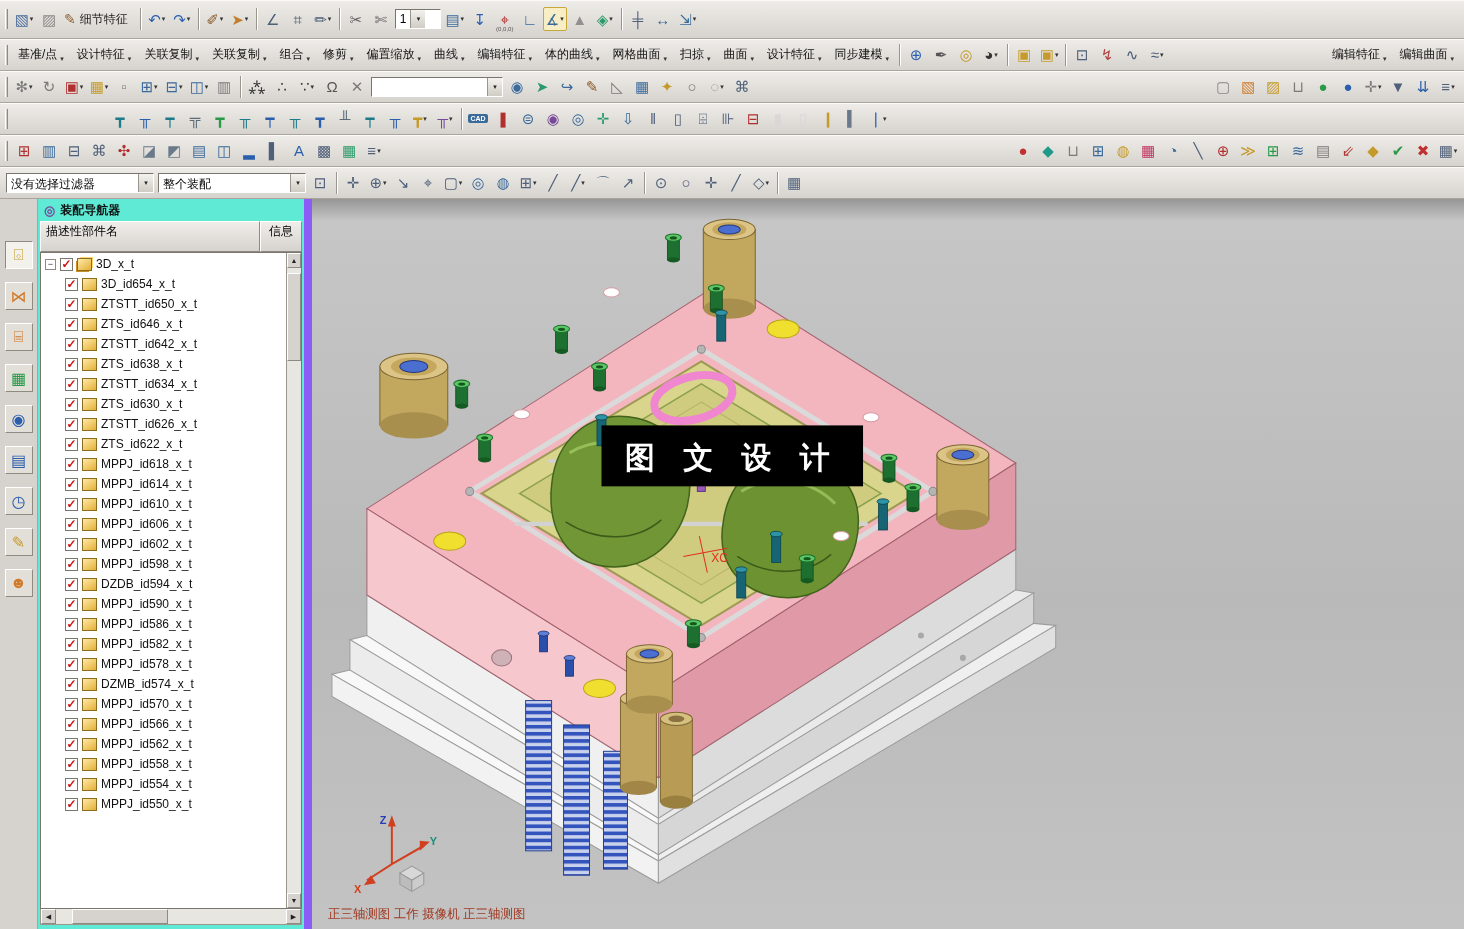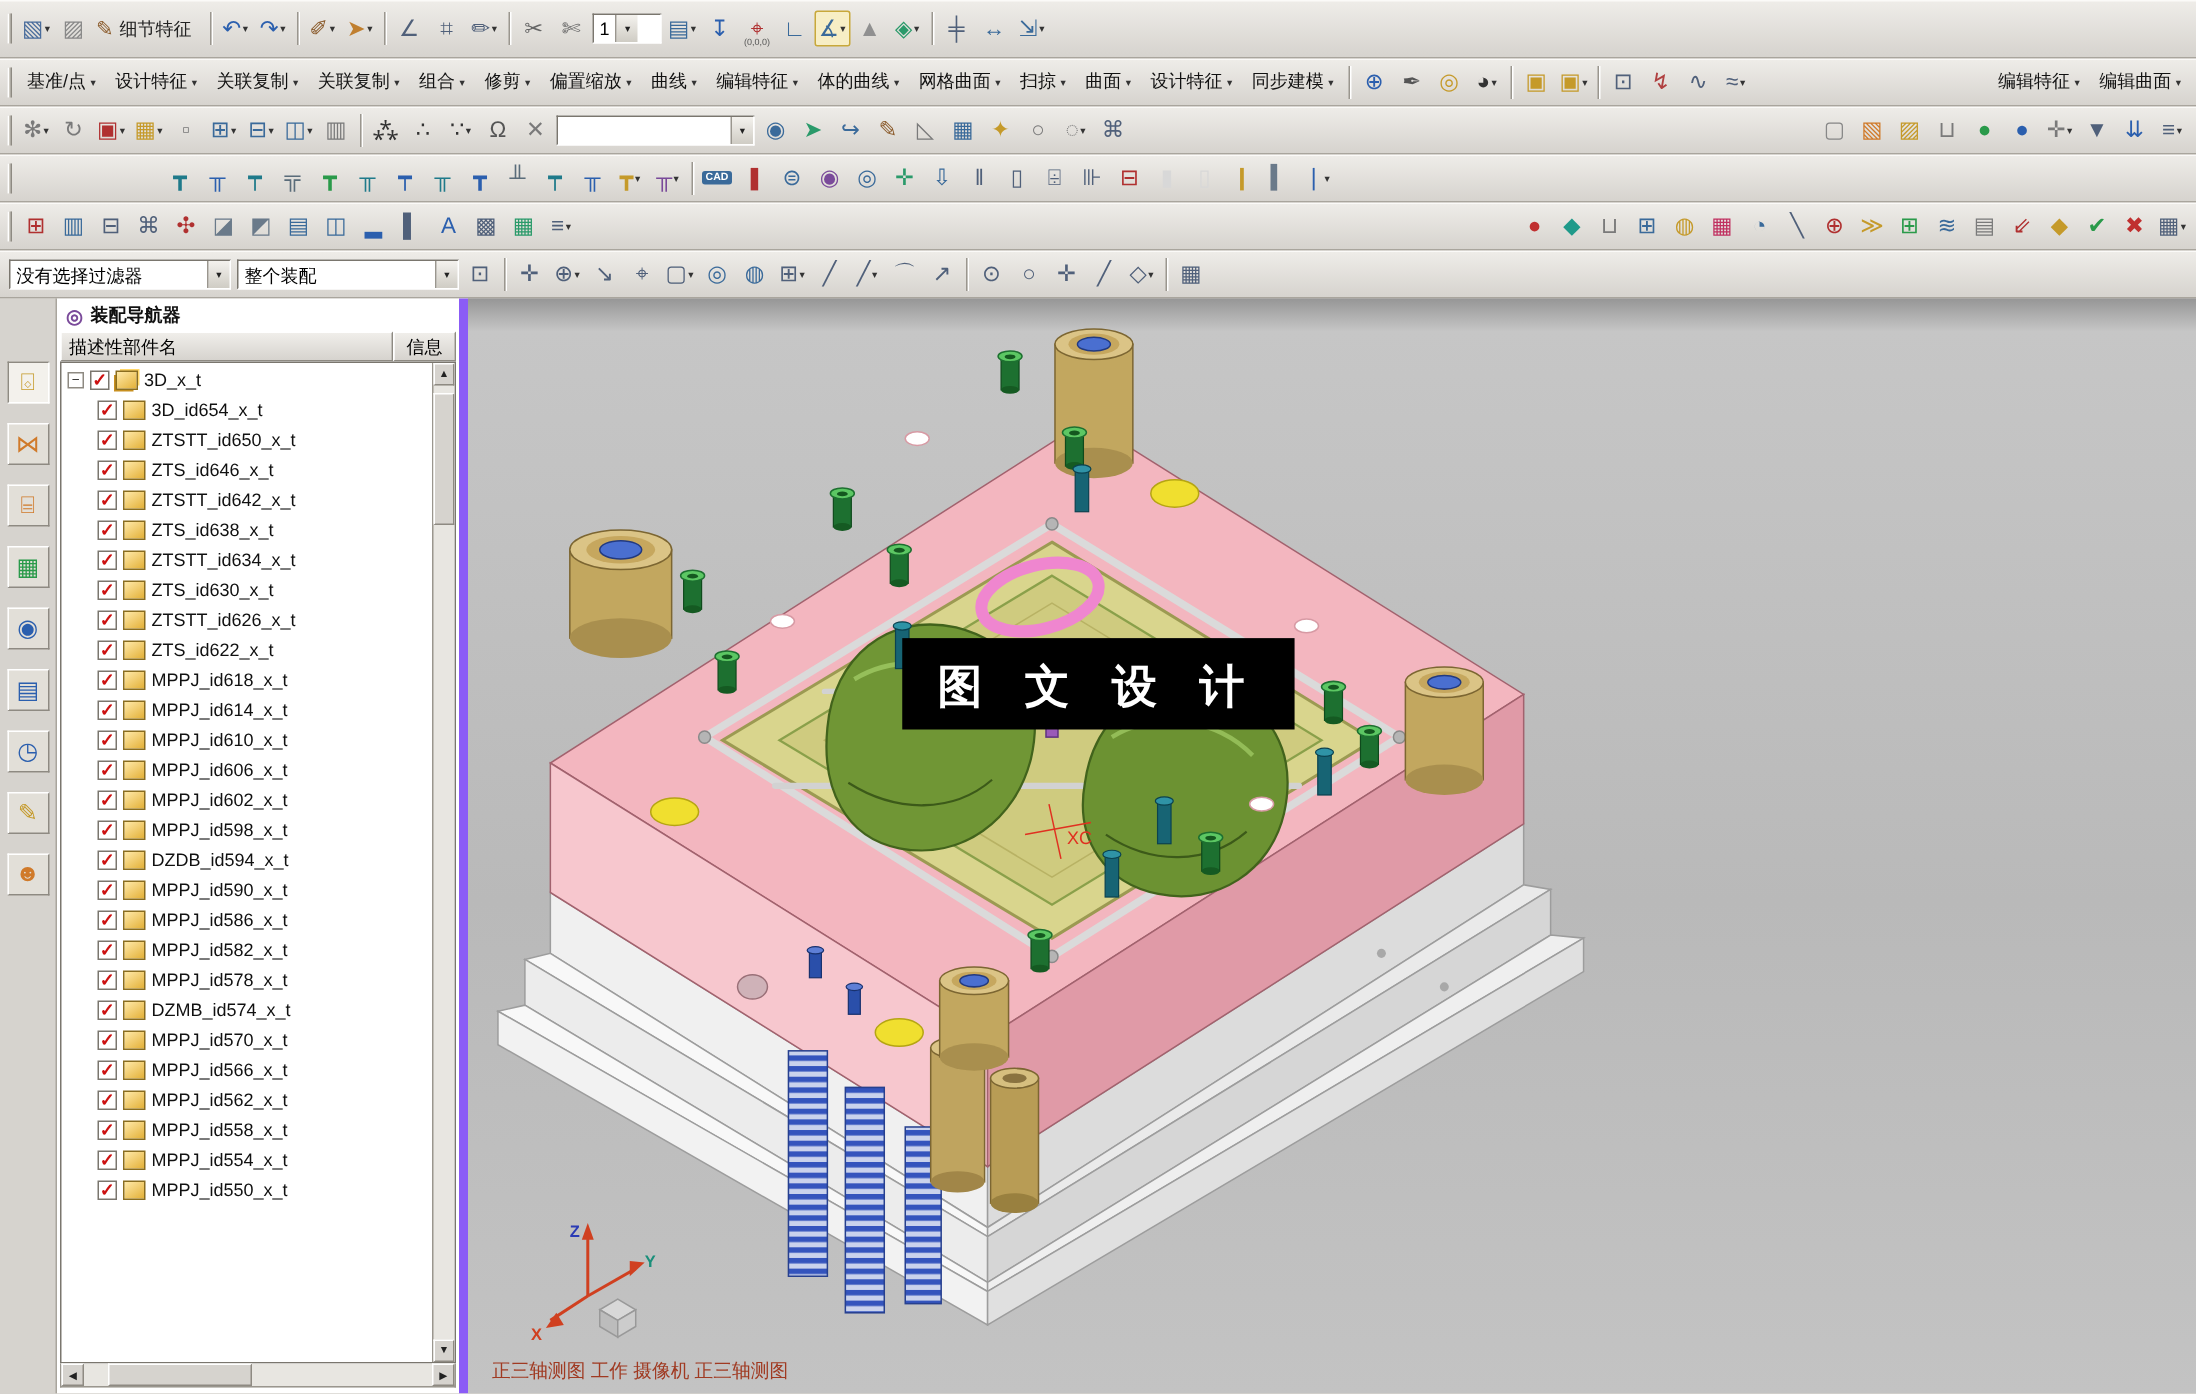--- a/index.html
+++ b/index.html
@@ -16,38 +16,38 @@
   .tbi{position:relative;min-width:24px;height:24px;display:inline-flex;align-items:center;justify-content:center;border:1px solid transparent;border-radius:2px;cursor:default}
   .tbi .g{font-size:15px;line-height:1}
   .tbi[data-dd]::after{content:"▾";font-size:7px;color:#333;margin-left:1px}
   .tbi .sub{position:absolute;bottom:-2px;left:50%;transform:translateX(-50%);font-size:6px;color:#555;white-space:nowrap}
   .tbi .sub:empty{display:none}
   .tbi[data-variant=active]{background:#f7eec5;border-color:#c8a83a}
   .tbi[data-variant=cad] .g{font-size:7px;font-weight:bold;background:#3a6a9a;color:#fff;padding:1px 2px;border-radius:2px}
   .btn-text{display:inline-flex;align-items:center;gap:4px;padding:2px 8px 2px 3px;color:#222;white-space:nowrap}
   .btn-text .pic{color:#8a5a2a;font-size:14px}
   .btn-text .pic::before{content:"✎"}
-  .menu-btn{display:inline-flex;align-items:center;padding:4px 5px;color:#111;white-space:nowrap;border:1px solid transparent}
+  .menu-btn{display:inline-flex;align-items:flex-end;padding:4px 5px;color:#111;white-space:nowrap;border:1px solid transparent}
   .menu-btn::after{content:"▾";font-size:7px;color:#333;margin-left:3px}
   .combo{display:inline-flex;align-items:stretch;background:#fff;border:1px solid;border-color:#7a766e #fff #fff #7a766e;height:20px;margin:0 2px;flex:0 0 auto}
   .combo .val{padding:2px 4px;white-space:nowrap;overflow:hidden}
   .combo .dbtn{width:15px;background:linear-gradient(#f4f2ee,#cfccc4);border-left:1px solid #9a968e;display:flex;align-items:center;justify-content:center}
   .combo .dbtn::after{content:"▾";font-size:7px;color:#222}
   
   .workspace{flex:1;display:flex;min-height:0}
   .resbar{width:38px;background:#d6d3ce;border-right:1px solid #a9a59d;display:flex;flex-direction:column;align-items:center;padding-top:42px;gap:13px;flex:0 0 auto}
   .resbar .tab{width:28px;height:28px;background:#e2dfd8;border:1px solid;border-color:#fff #8e8a82 #8e8a82 #fff;display:flex;align-items:center;justify-content:center;font-size:16px}
   .resbar .tab[data-variant=on]{background:#f3f1ec;border-color:#8e8a82 #fff #fff #8e8a82}
   
-  .navpanel{width:274px;display:flex;flex-direction:column;background:#ffffff;border-right:6px solid #8b5cf6;flex:0 0 auto}
+  .navpanel{width:274px;display:flex;flex-direction:column;background:#5eead4;border-right:8px solid #8b5cf6;flex:0 0 auto}
   .nav-title{height:22px;display:flex;align-items:center;gap:5px;padding:0 6px;font-weight:bold;color:#111}
   .nav-title .ti{color:#7a4a9a;font-size:13px}
   .nav-title .ti::before{content:"◎"}
   .nav-cols{display:flex;padding:0 2px}
-  .colh{background:linear-gradient(#f0eeea,#d6d3ce);border:1px solid;border-color:#fff #8e8a82 #8e8a82 #fff;padding:1px 5px;height:20px}
+  .colh{background:linear-gradient(#f0eeea,#d6d3ce);border:1px solid;border-color:#fff #8e8a82 #8e8a82 #fff;padding:1px 5px;height:31px}
   .colh.name{flex:1}
   .colh.info{width:42px;text-align:center}
   .treewrap{flex:1;display:flex;margin:0 2px;border:1px solid #7a766e;background:#fff;overflow:hidden;min-height:0}
   .tree{flex:1;overflow:hidden;padding-top:1px}
   .trow{height:20px;display:flex;align-items:center;gap:4px;padding-left:24px;white-space:nowrap}
   .trow.root{padding-left:4px}
   .expander{width:11px;height:11px;border:1px solid #8e8a82;background:#fff;display:flex;align-items:center;justify-content:center;font-size:9px;line-height:1;color:#333;flex:0 0 auto}
   .expander::before{content:"−"}
   .chk{width:13px;height:13px;background:#fff;border:1px solid #7a766e;display:flex;align-items:center;justify-content:center;flex:0 0 auto}
   .chk::before{content:"✓";color:#cc1111;font-size:12px;font-weight:bold;line-height:1}

